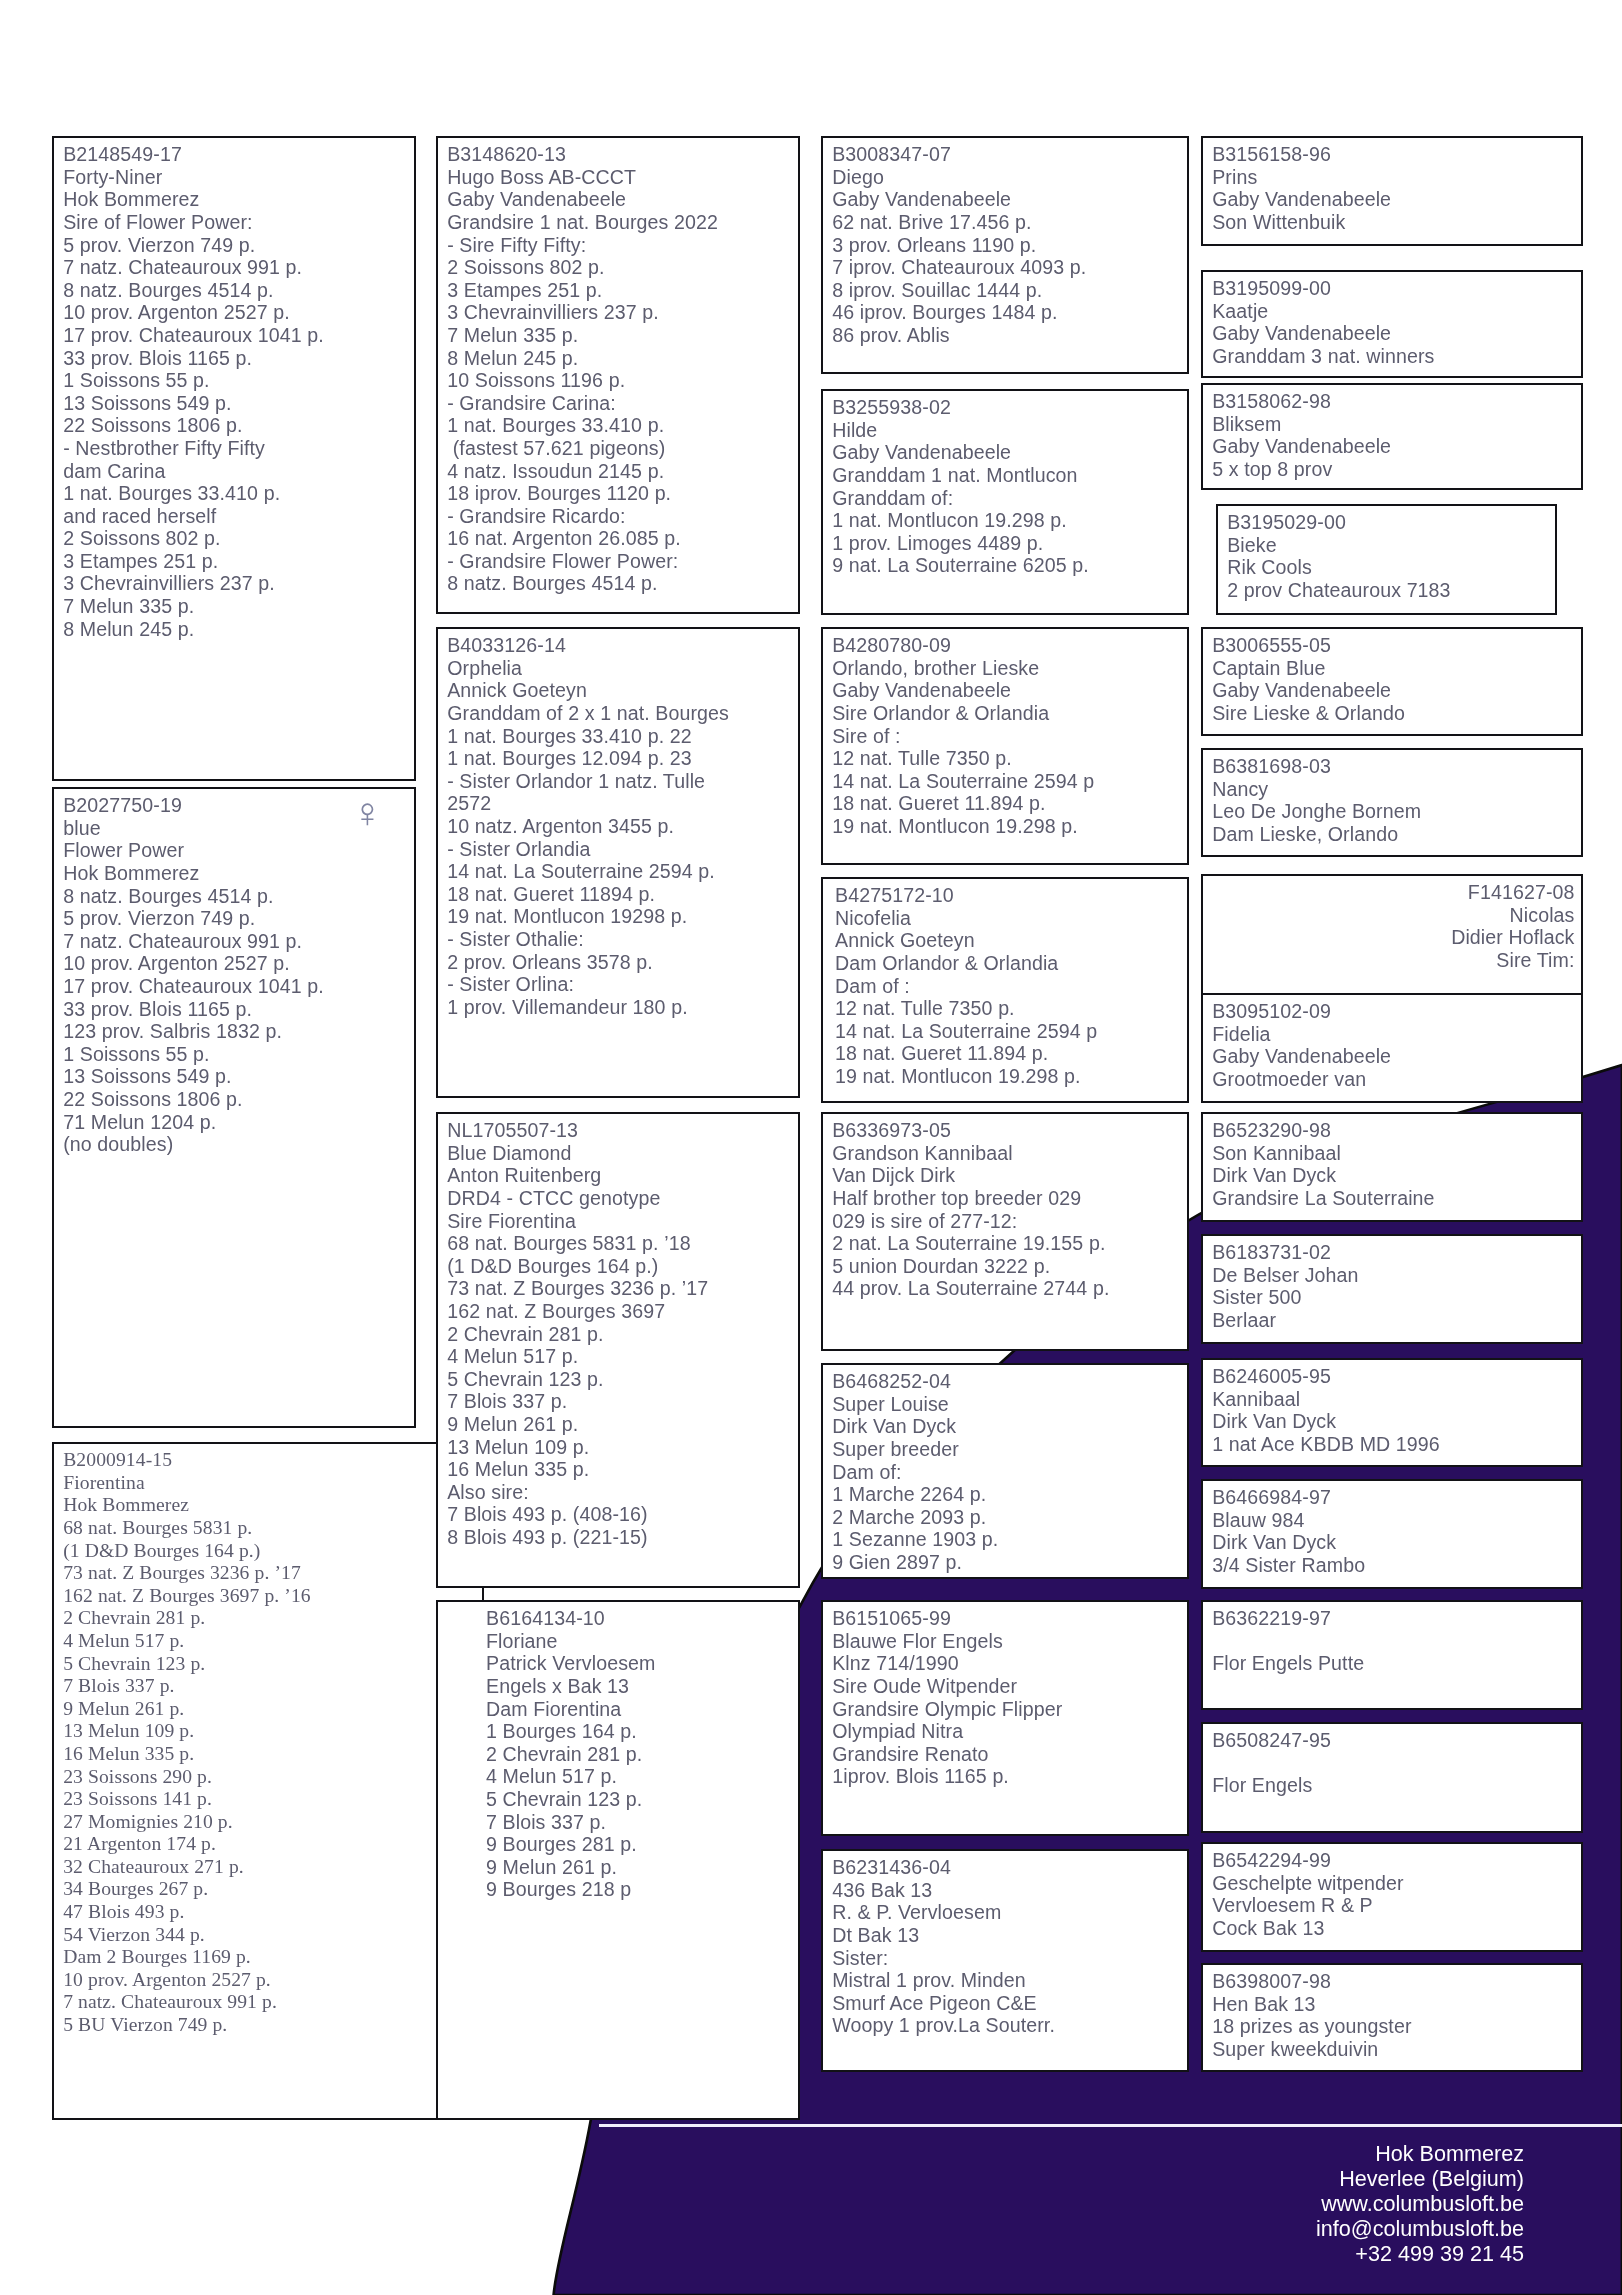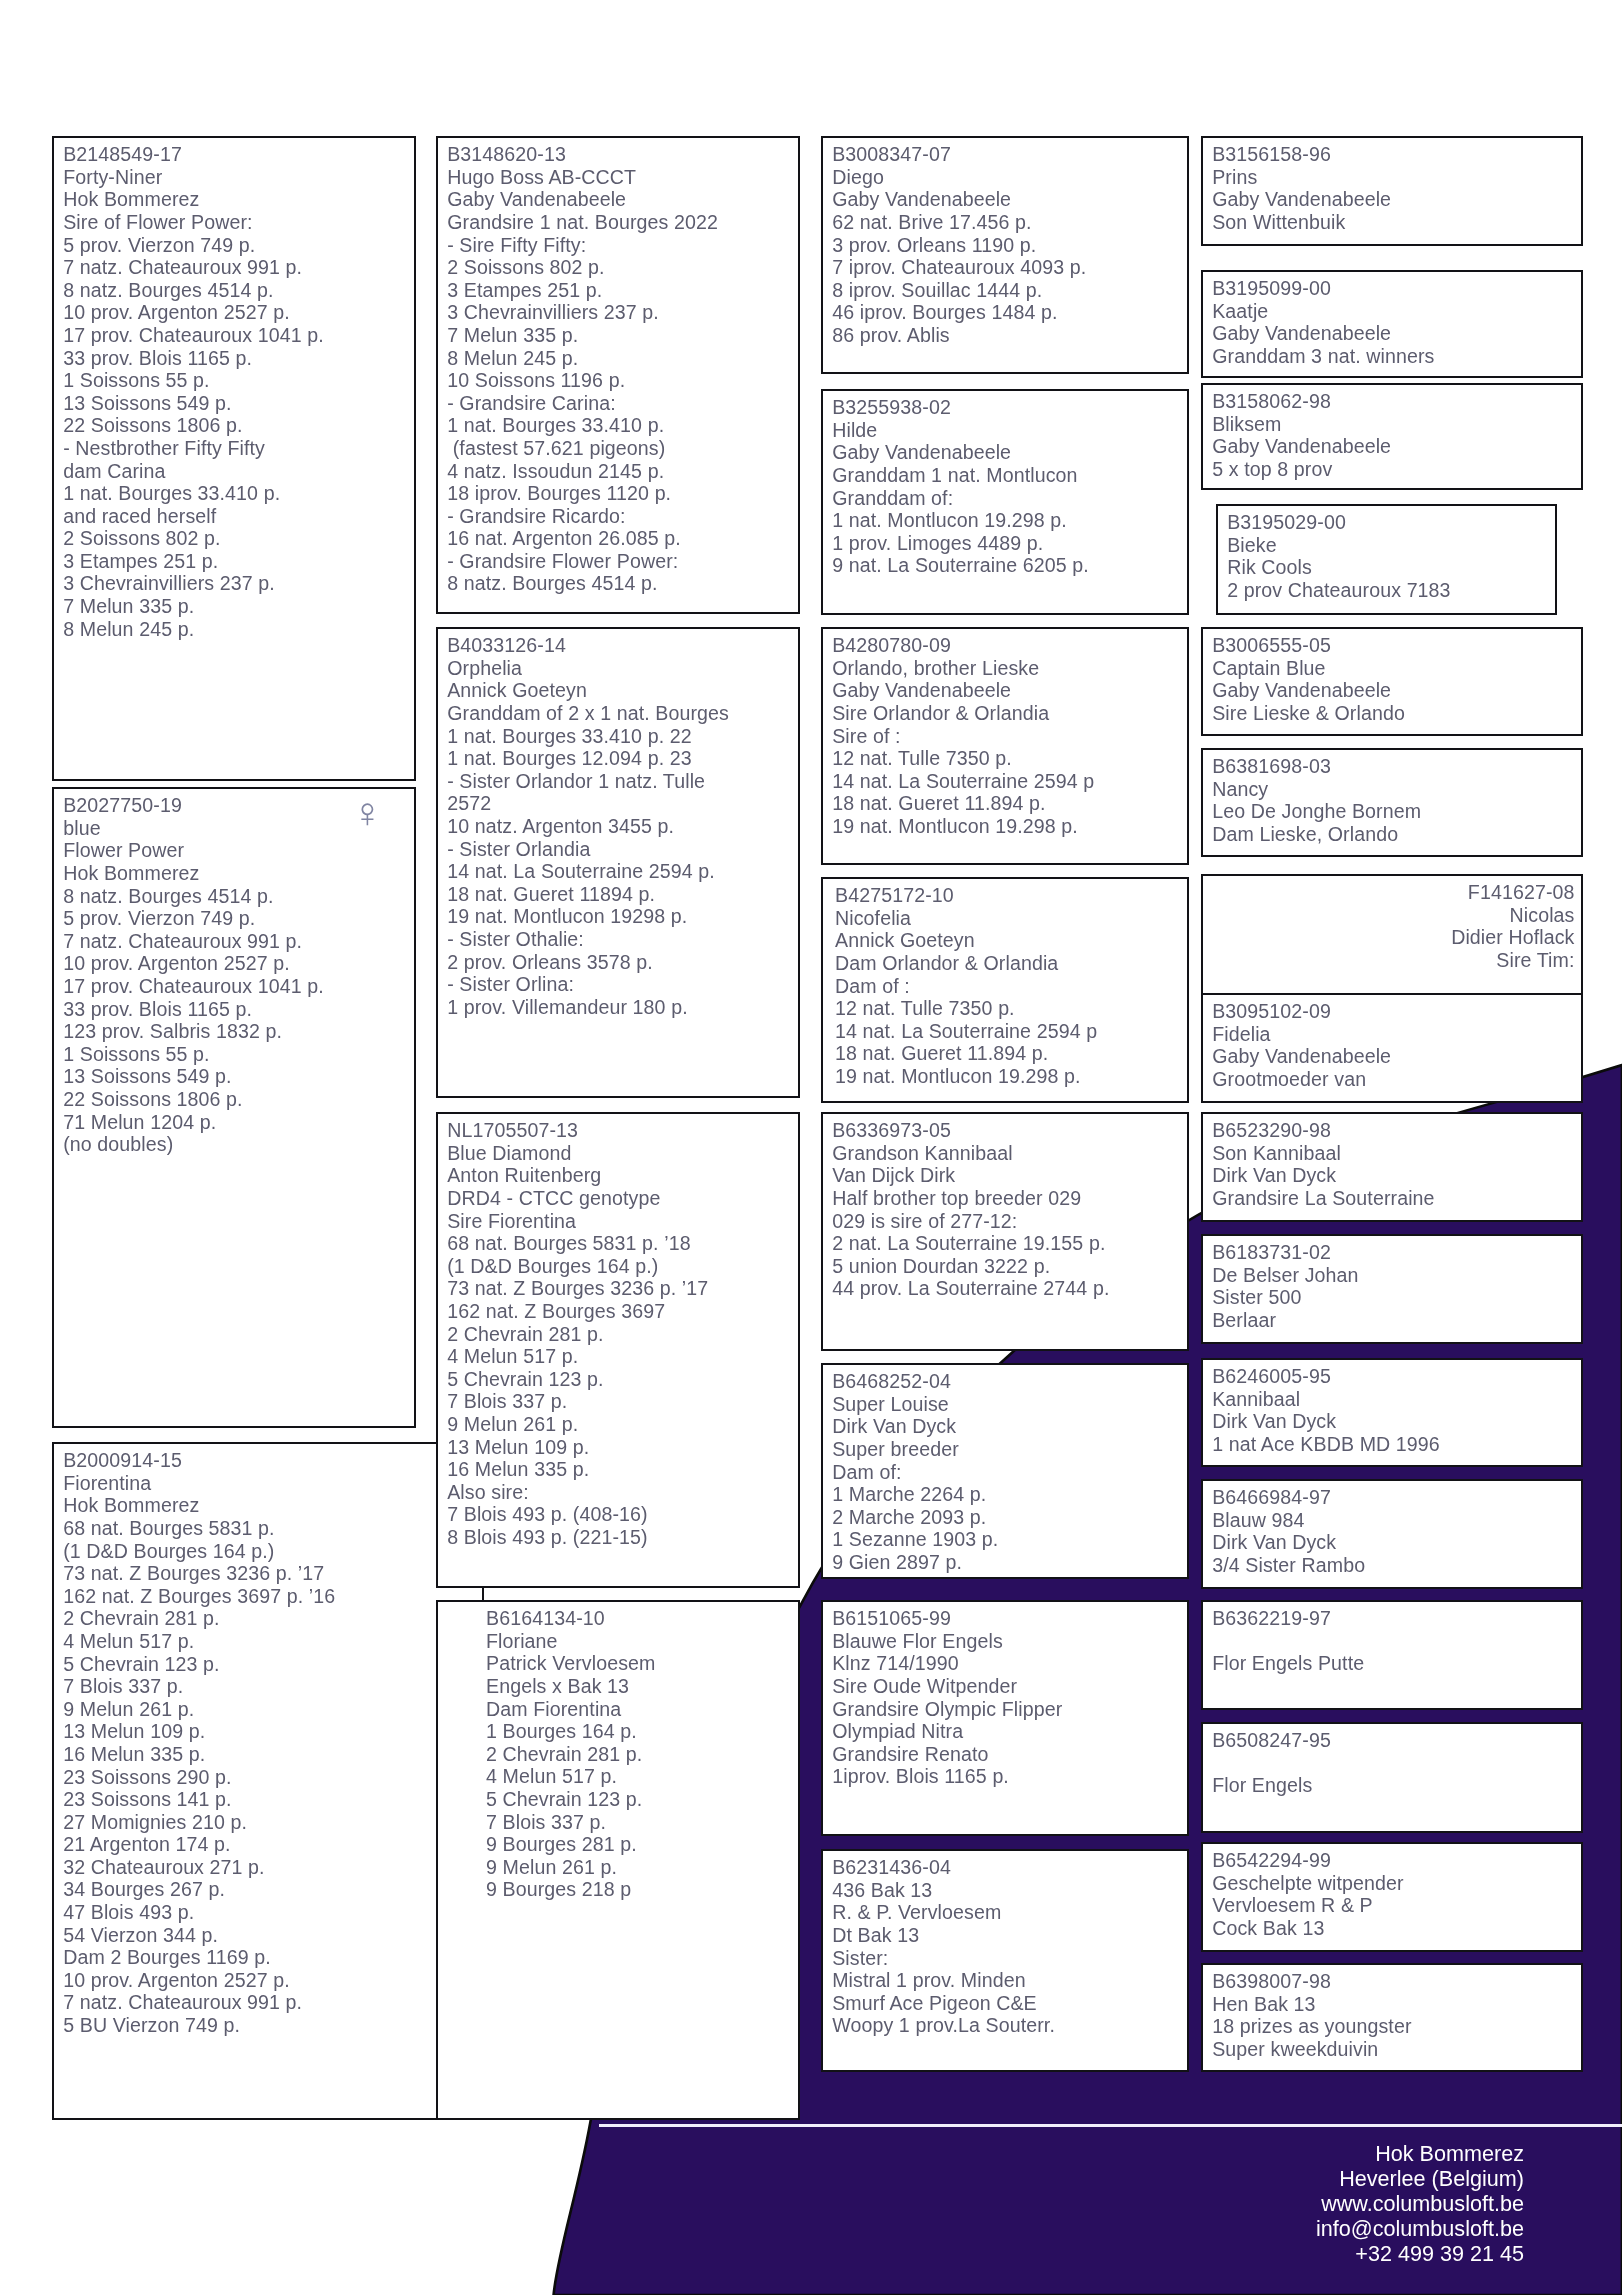--- a/index.html
+++ b/index.html
@@ -88,21 +88,21 @@
         <div class="line">10 prov. Argenton 2527 p.</div>
         <div class="line">17 prov. Chateauroux 1041 p.</div>
         <div class="line">33 prov. Blois 1165 p.</div>
         <div class="line">123 prov. Salbris 1832 p.</div>
         <div class="line">1 Soissons 55 p.</div>
         <div class="line">13 Soissons 549 p.</div>
         <div class="line">22 Soissons 1806 p.</div>
         <div class="line">71 Melun 1204 p.</div>
         <div class="line">(no doubles)</div>
       </div>
-      <div class="pbox" style="left: 52px; top: 1442px; width: 432px; height: 678px;">
+      <div class="pbox" style="left: 52px; top: 1442px; width: 432px; height: 678px; font-family: Liberation Serif, serif;">
         <div class="line ring">B2000914-15</div>
         <div class="line">Fiorentina</div>
         <div class="line">Hok Bommerez</div>
         <div class="line">68 nat. Bourges 5831 p.</div>
         <div class="line">(1 D&amp;D Bourges 164 p.)</div>
         <div class="line">73 nat. Z Bourges 3236 p. ’17</div>
         <div class="line">162 nat. Z Bourges 3697 p. ’16</div>
         <div class="line">2 Chevrain 281 p.</div>
         <div class="line">4 Melun 517 p.</div>
         <div class="line">5 Chevrain 123 p.</div>

